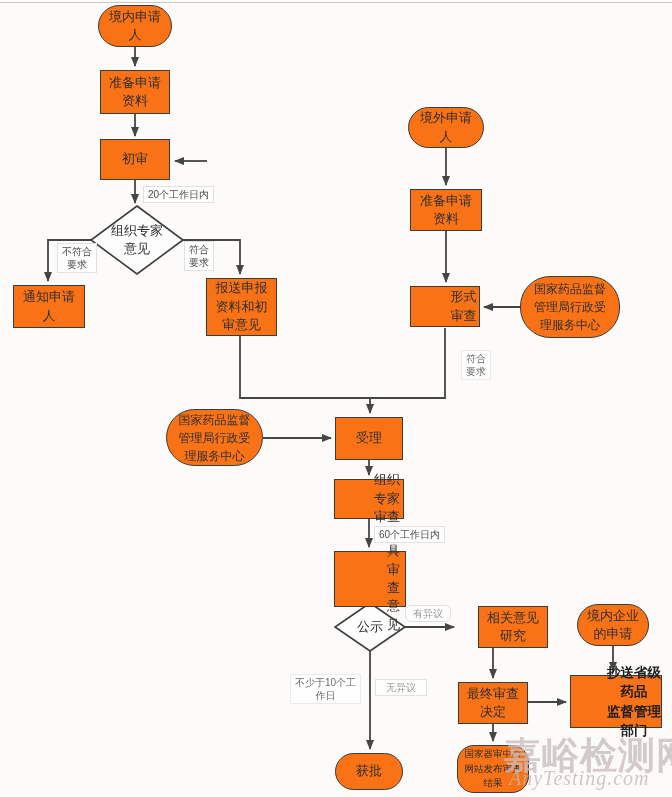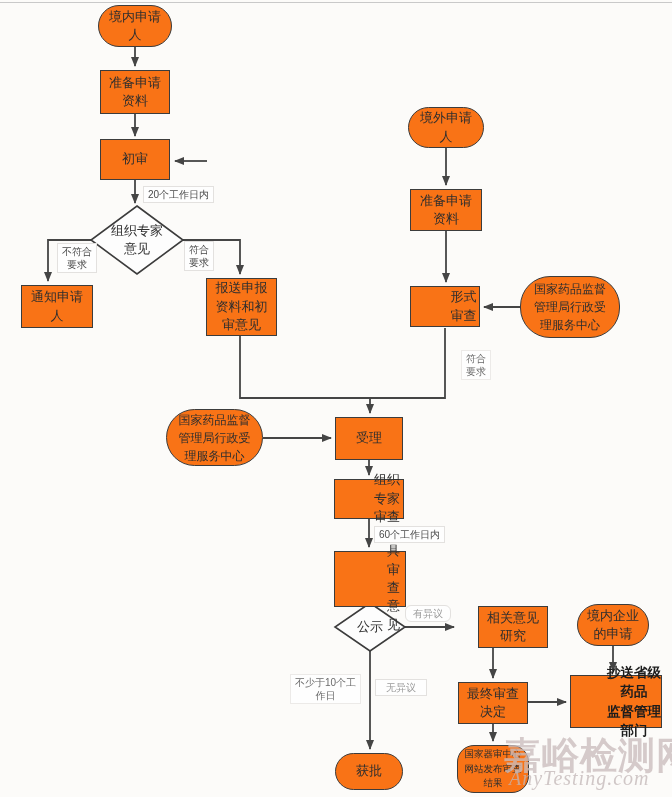--- a/index.html
+++ b/index.html
@@ -109,21 +109,21 @@
     <polygon points="370,603 405,627 370,651 335,627" fill="#fdfdfd" stroke="#3c3c3c" stroke-width="1.6"></polygon>
   </svg>
 
   <div class="node oval" style="left:98px;top:5px;width:74px;height:42px;">境内申请
 人</div>
   <div class="node" style="left:100px;top:70px;width:70px;height:44px;">准备申请
 资料</div>
   <div class="node" style="left:100px;top:139px;width:70px;height:41px;">初审</div>
   <div class="diamond-text" style="left:92px;top:210px;width:90px;height:60px;">组织专家
 意见</div>
-  <div class="node" style="left:13px;top:285px;width:72px;height:43px;margin-left:8px;">通知申请
+  <div class="node" style="left:13px;top:285px;width:72px;height:43px;">通知申请
 人</div>
   <div class="node" style="left:206px;top:278px;width:71px;height:58px;">报送申报
 资料和初
 审意见</div>
 
   <div class="node oval" style="left:408px;top:107px;width:76px;height:41px;">境外申请
 人</div>
   <div class="node" style="left:410px;top:189px;width:72px;height:42px;">准备申请
 资料</div>
   <div class="node" style="left:410px;top:286px;width:70px;height:41px;padding-left:37px;">形式审查</div>

